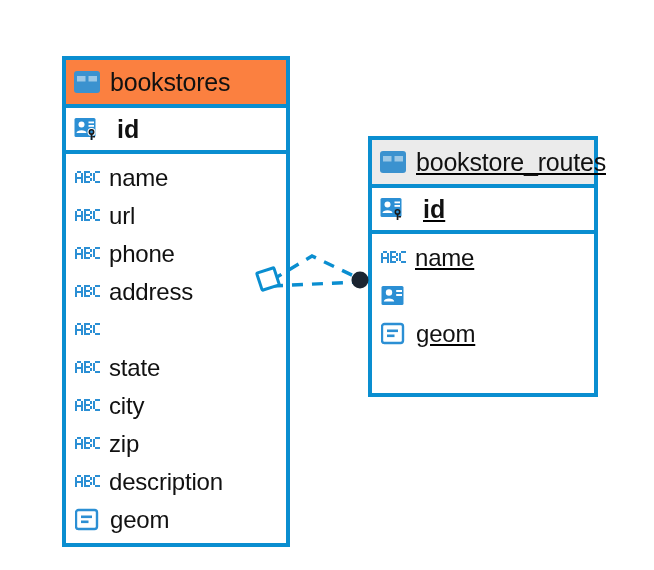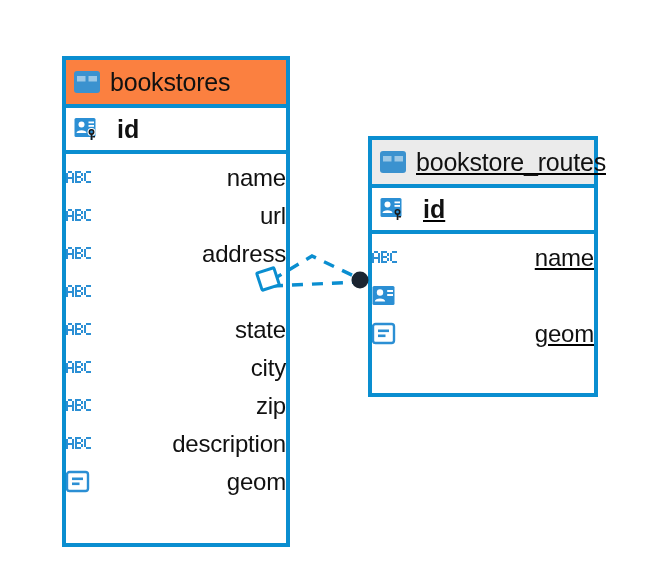--- a/index.html
+++ b/index.html
@@ -49,21 +49,21 @@
   }
   .pk-label{
     font-size:25px;font-weight:bold;color:#111111;
     margin-left:17px;white-space:nowrap;
   }
 
   .field-list{padding-top:5px;}
   .field-row{
     display:flex;align-items:center;
     height:38px;
-    justify-content:space-between;
+    padding-left:9px;
   }
   .field-label{
     font-size:24px;color:#111111;
     margin-left:9px;white-space:nowrap;
     letter-spacing:-0.2px;
   }
 
   
   .icon{flex:0 0 auto;display:block;}
   .icon-abc{width:25px;height:14px;}
@@ -153,20 +153,42 @@
                 <rect x="11" y="10" width="4" height="2"></rect>
               <rect x="20" y="0" width="5" height="2"></rect>
                 <rect x="18" y="2" width="2" height="8"></rect>
               <rect x="20" y="10" width="5" height="2"></rect>
             </g>
           </svg>
         </span>
         <span class="field-label">url</span>
       </div>
 
+      <div class="field-row">
+        <span>
+          <svg class="icon icon-abc" width="25" height="14" viewBox="0 0 25 14">
+            <g fill="#2b8fd4">
+              <rect x="0" y="2" width="2" height="10"></rect>
+                <rect x="2" y="0" width="4" height="2"></rect>
+              <rect x="6" y="2" width="2" height="10"></rect>
+                <rect x="2" y="6" width="4" height="2"></rect>
+              <rect x="9" y="0" width="2" height="12"></rect>
+                <rect x="11" y="0" width="4" height="2"></rect>
+              <rect x="15" y="2" width="2" height="3"></rect>
+                <rect x="11" y="5" width="4" height="2"></rect>
+              <rect x="15" y="7" width="2" height="3"></rect>
+                <rect x="11" y="10" width="4" height="2"></rect>
+              <rect x="20" y="0" width="5" height="2"></rect>
+                <rect x="18" y="2" width="2" height="8"></rect>
+              <rect x="20" y="10" width="5" height="2"></rect>
+            </g>
+          </svg>
+        </span>
+        <span class="field-label">phone</span>
+      </div>
 
       <div class="field-row">
         <span>
           <svg class="icon icon-abc" width="25" height="14" viewBox="0 0 25 14">
             <g fill="#2b8fd4">
               <rect x="0" y="2" width="2" height="10"></rect>
                 <rect x="2" y="0" width="4" height="2"></rect>
               <rect x="6" y="2" width="2" height="10"></rect>
                 <rect x="2" y="6" width="4" height="2"></rect>
               <rect x="9" y="0" width="2" height="12"></rect>

